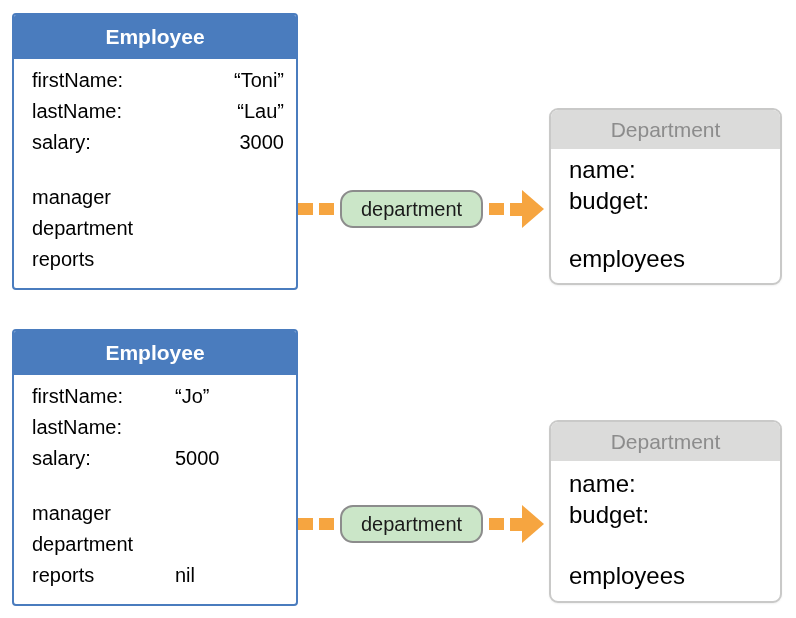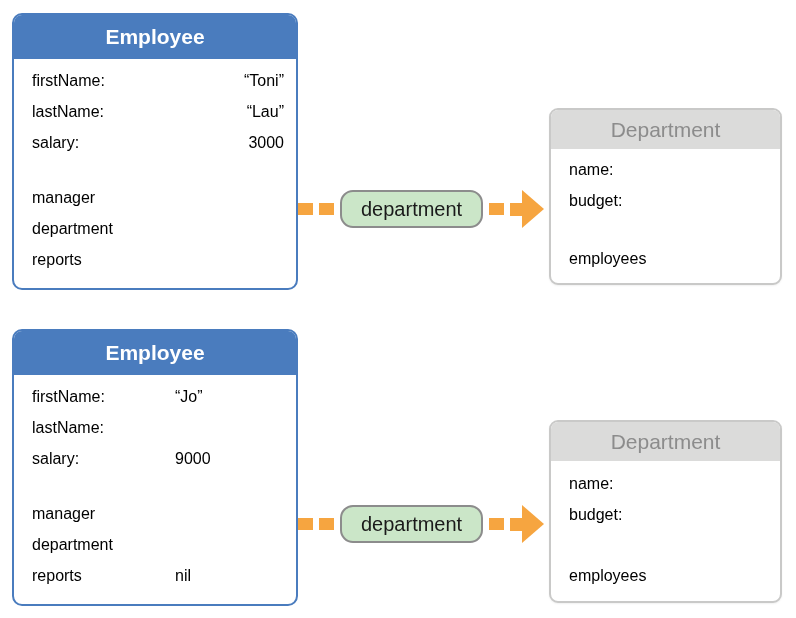--- a/index.html
+++ b/index.html
@@ -11,38 +11,38 @@
     font-family: "Liberation Sans", sans-serif;
     color: #000;
     overflow: hidden;
   }
 
   
   .entity { position: absolute; box-sizing: border-box; background: #fff; }
   .employee-card {
     width: 286px;
     border: 2px solid var(--employee-border, #4A7CBE);
-    border-radius: 10px;
+    border-radius: 4px;
     overflow: hidden;
   }
   .emp-top    { left: 12px; top: 13px;  height: 277px; }
   .emp-bottom { left: 12px; top: 329px; height: 277px; }
   .employee-header {
     height: 44px;
     background: var(--employee-header, #4A7CBE);
     color: #ffffff;
     font-size: 21px;
     font-weight: bold;
     display: flex;
     align-items: center;
     justify-content: center;
   }
   .employee-body {
     padding: 6px 12px 0 18px;
-    font-size: 16px;
+    font-size: 20px;
     line-height: 31px;
   }
   .row { display: flex; height: 31px; align-items: center; white-space: pre; }
   .spacer { height: 24px; }
   
   .value-right .row .value { margin-left: auto; text-align: right; }
   
   .value-left .row .label { width: 143px; flex: 0 0 143px; }
 
   
@@ -59,21 +59,21 @@
     height: 39px;
     background: var(--department-header-bg, #DBDBDA);
     color: var(--department-header-text, #8C8C8C);
     font-size: 21px;
     display: flex;
     align-items: center;
     justify-content: center;
   }
   .department-body {
     padding: 6px 10px 0 18px;
-    font-size: 16px;
+    font-size: 24px;
     line-height: 31px;
   }
   .dept-top .department-body    { padding-top: 5px; }
   .dept-top .dspacer    { height: 27px; }
   .dept-bottom .department-body { padding-top: 7px; }
   .dept-bottom .dspacer { height: 30px; }
 
   
   .connector {
     position: absolute;
@@ -191,21 +191,21 @@
     <div class="employee-body value-left">
       <div class="row">
         <span class="label">firstName:</span>
         <span class="value">“Jo”</span>
       </div>
       <div class="row">
         <span class="label">lastName:</span>
       </div>
       <div class="row">
         <span class="label">salary:</span>
-        <span class="value">9000</span>
+        <span class="value">5000</span>
       </div>
       <div class="spacer"></div>
       <div class="row">
         <span class="label">manager</span>
         <span class="value"></span>
       </div>
       <div class="row">
         <span class="label">department</span>
         <span class="value"></span>
       </div>

